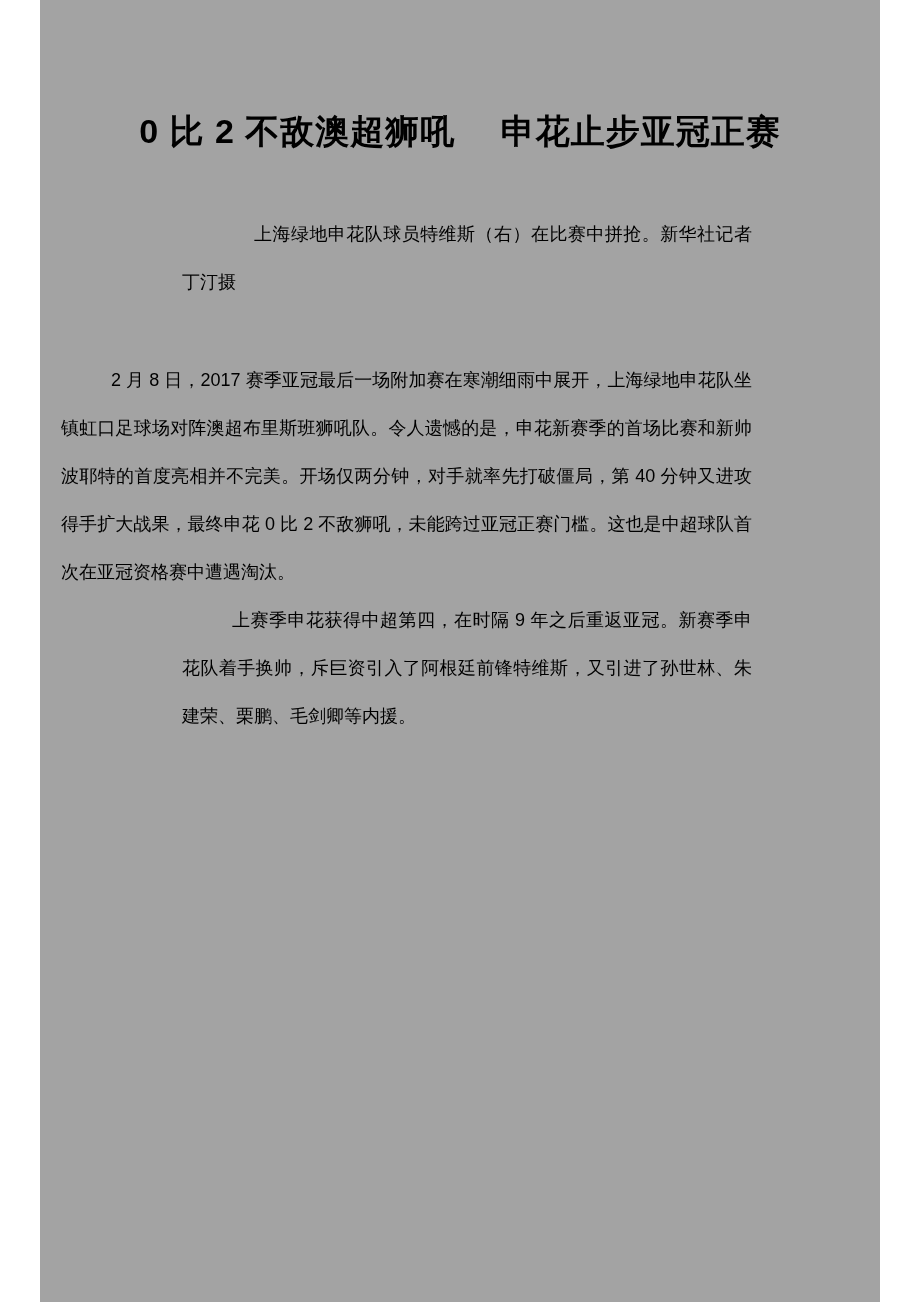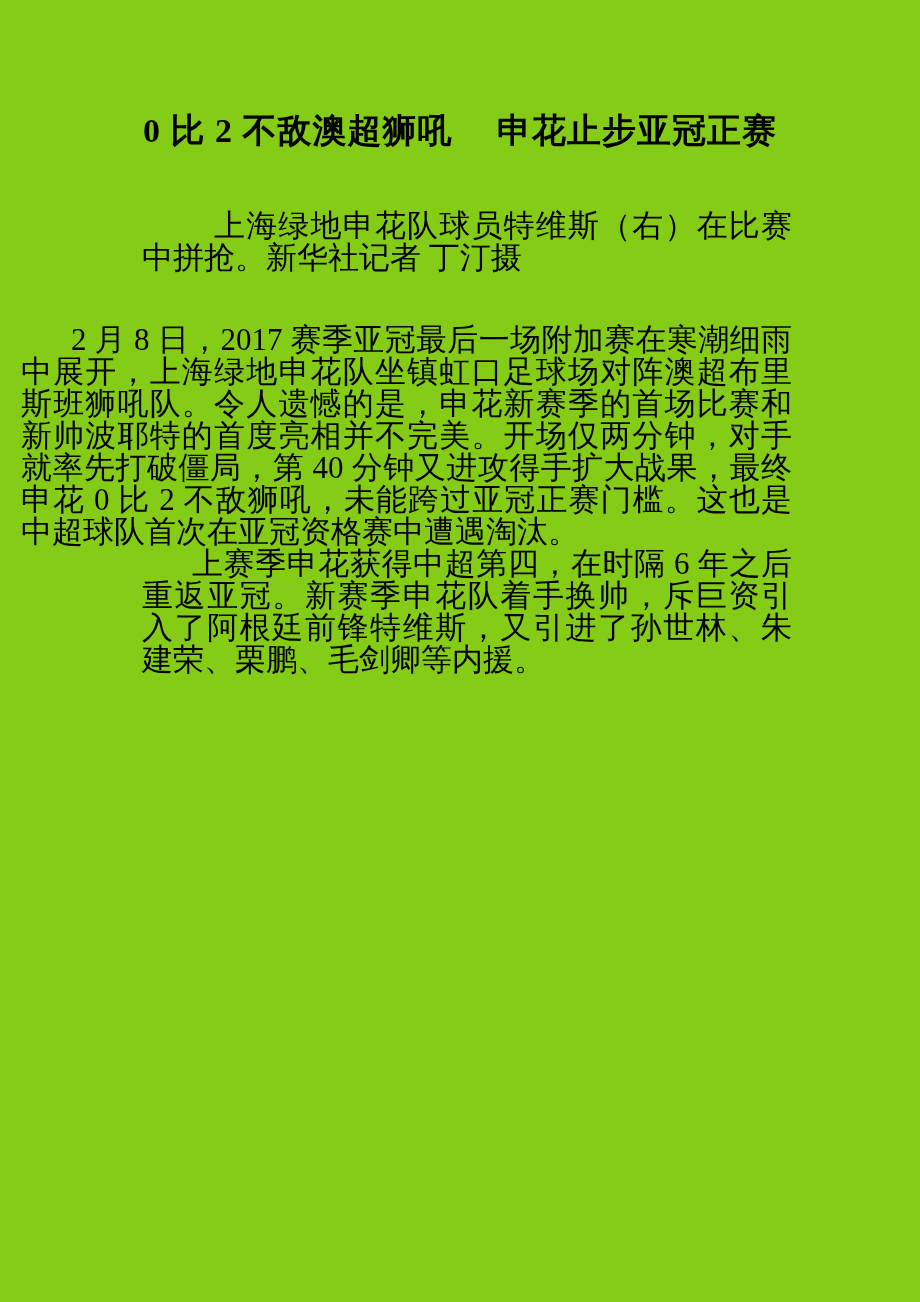--- a/index.html
+++ b/index.html
@@ -2,43 +2,43 @@
 <html><head>
 <meta charset="utf-8">
 <style>
   html, body {
     margin: 0;
     padding: 0;
     background: #ffffff;
   }
   .page {
     position: relative;
-    width: 920px;
+    width: 840px;
     height: 1302px;
     margin: 0 auto;
-    background: #84cc16;
+    background: #a3a3a3;
     color: #000000;
     overflow: hidden;
-    font-family: Liberation Serif, serif;
+    font-family: Liberation Sans, sans-serif;
   }
   .title {
     margin: 108px 40px 0 40px;
     text-align: center;
     font-size: 34px;
     line-height: 46px;
     font-weight: 700;
     letter-spacing: 1px;
   }
   .caption {
     margin: 56px 128px 0 142px;
     text-indent: 72px;
   }
   .caption, .para {
-    font-size: 31px;
-    line-height: 32px;
+    font-size: 18px;
+    line-height: 48px;
     text-align: justify;
     word-break: break-all;
   }
   .para {
     margin: 0 128px 0 142px;
     text-indent: 50px;
   }
   .para-first {
     margin-top: 50px;
     margin-left: 21px;
@@ -47,15 +47,15 @@
 </head>
 <body>
 
 <div class="page">
   <h1 class="title">0 比 2 不敌澳超狮吼　 申花止步亚冠正赛</h1>
 
   <p class="caption">上海绿地申花队球员特维斯（右）在比赛中拼抢。新华社记者 丁汀摄</p>
 
   <p class="para para-first">2 月 8 日，2017 赛季亚冠最后一场附加赛在寒潮细雨中展开，上海绿地申花队坐镇虹口足球场对阵澳超布里斯班狮吼队。令人遗憾的是，申花新赛季的首场比赛和新帅波耶特的首度亮相并不完美。开场仅两分钟，对手就率先打破僵局，第 40 分钟又进攻得手扩大战果，最终申花 0 比 2 不敌狮吼，未能跨过亚冠正赛门槛。这也是中超球队首次在亚冠资格赛中遭遇淘汰。</p>
 
-  <p class="para">上赛季申花获得中超第四，在时隔 6 年之后重返亚冠。新赛季申花队着手换帅，斥巨资引入了阿根廷前锋特维斯，又引进了孙世林、朱建荣、栗鹏、毛剑卿等内援。</p>
+  <p class="para">上赛季申花获得中超第四，在时隔 9 年之后重返亚冠。新赛季申花队着手换帅，斥巨资引入了阿根廷前锋特维斯，又引进了孙世林、朱建荣、栗鹏、毛剑卿等内援。</p>
 
 </div>
 
 </body></html>

